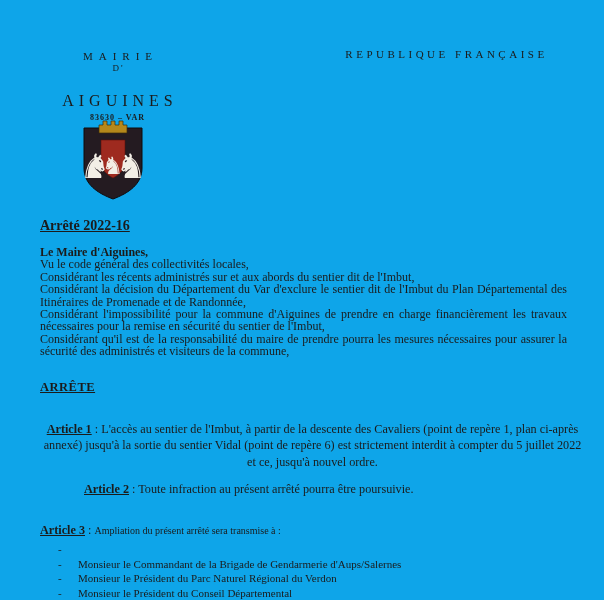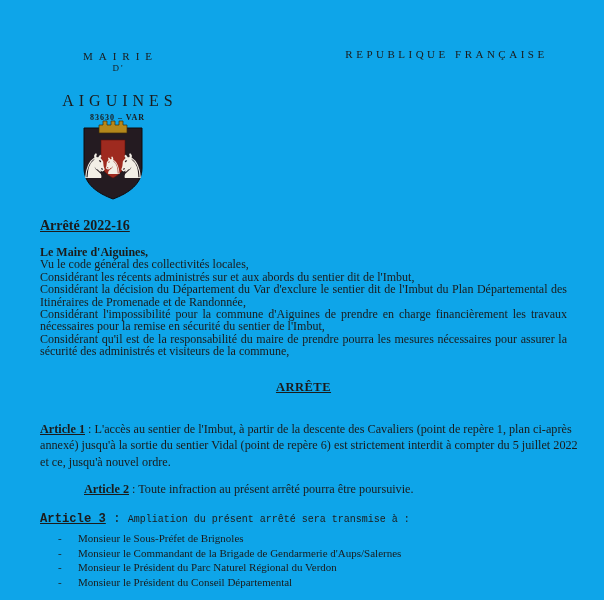--- a/index.html
+++ b/index.html
@@ -33,28 +33,28 @@
   
   .docbody { position:absolute; left:40px; top:218px; width:527px; }
 
   .ref { font-weight:bold; text-decoration:underline; font-size:14px; }
 
   .preamble { margin-top:12px; font-size:12px; line-height:12.4px; }
   .opening  { font-weight:bold; margin:0; }
   .clause   { margin:0; text-align:justify; }
 
   .arrete-heading {
-    text-align:center; font-weight:bold; text-decoration:underline;
+    font-weight:bold; text-decoration:underline;
     font-size:12.5px; letter-spacing:0.5px; margin-top:22px;
   }
 
   .article { font-size:12.2px; line-height:16.5px; margin:0; }
-  .a1 { margin-top:26px; width:545px; }
+  .a1 { margin-top:26px; width:545px;text-align:center; }
   .a2 { margin-top:11px;margin-left:44px; }
-  .a3 { margin-top:13px;font-family:Liberation Mono, monospace; }
+  .a3 { margin-top:24px; }
   .alabel { font-weight:bold; text-decoration:underline; }
   .a3body { font-size:10px; }
 
   .recipients { margin-top:3px; font-size:11px; line-height:14.6px; }
   .recipient-row { display:flex; }
   .dash { width:20px; margin-left:18px; flex:none; }
 </style>
 </head>
 <body>
 
@@ -102,21 +102,20 @@
 
     <p class="article a1"><span class="alabel">Article 1</span><span> : </span><span>L'accès au sentier de l'Imbut, à partir de la descente des Cavaliers (point de repère 1, plan ci-après annexé) jusqu'à la sortie du sentier Vidal (point de repère 6) est strictement interdit à compter du 5 juillet 2022 et ce, jusqu'à nouvel ordre.</span></p>
 
     <p class="article a2"><span class="alabel">Article 2</span><span> : </span><span>Toute infraction au présent arrêté pourra être poursuivie.</span></p>
 
     <p class="article a3"><span class="alabel">Article 3</span><span> : </span><span class="a3body">Ampliation du présent arrêté sera transmise à :</span></p>
 
     <div class="recipients">
       <div class="recipient-row">
         <span class="dash">-</span>
-        <span>Monsieur le Sous-Préfet de Brignoles</span>
       </div>
       <div class="recipient-row">
         <span class="dash">-</span>
         <span>Monsieur le Commandant de la Brigade de Gendarmerie d'Aups/Salernes</span>
       </div>
       <div class="recipient-row">
         <span class="dash">-</span>
         <span>Monsieur le Président du Parc Naturel Régional du Verdon</span>
       </div>
       <div class="recipient-row">

